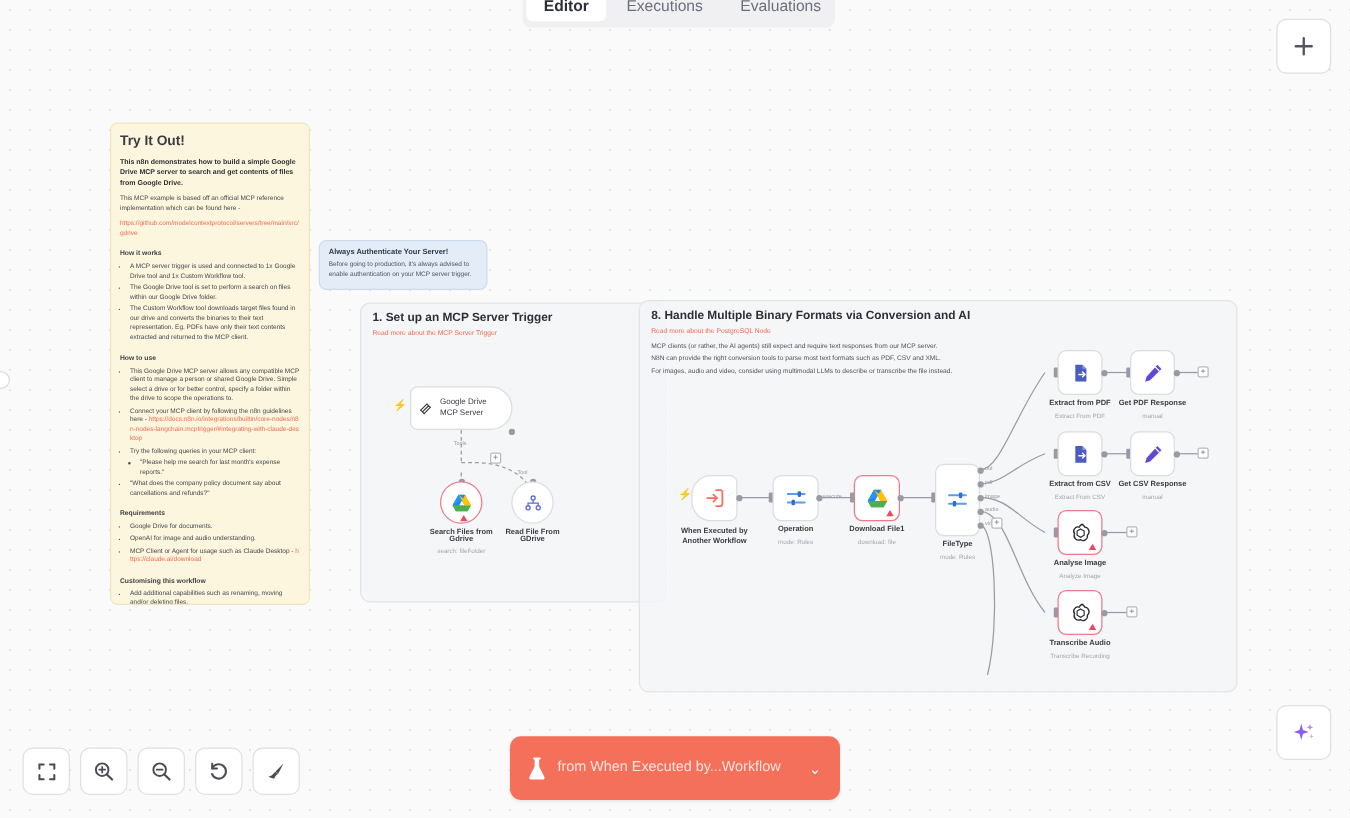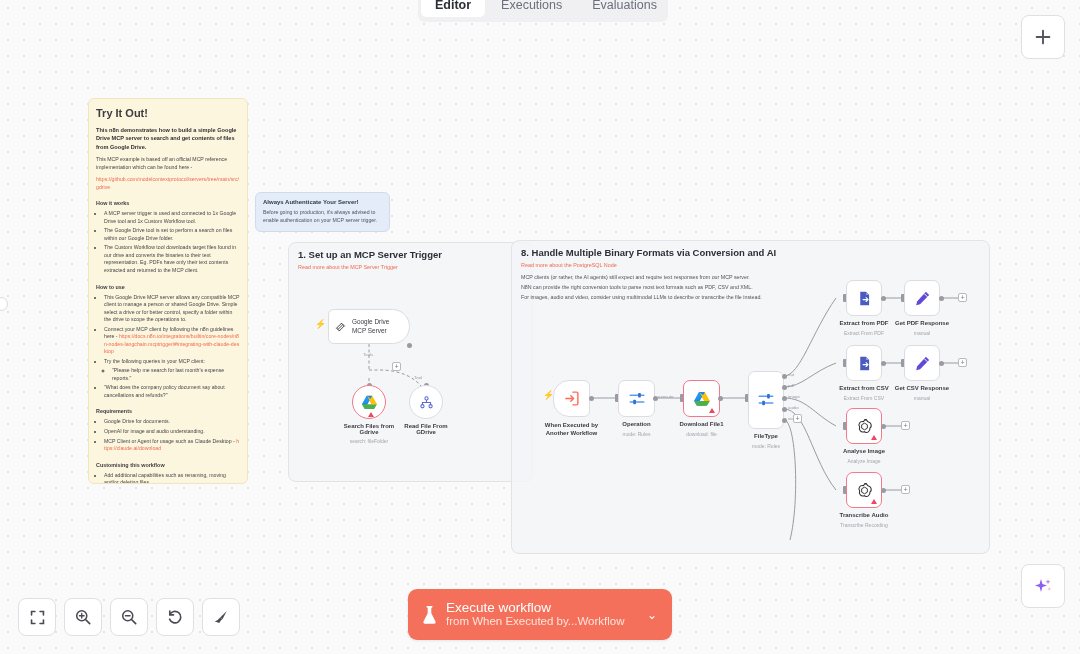--- a/index.html
+++ b/index.html
@@ -563,19 +563,18 @@
   </div>
 
   <div id="execute-workflow-button">
     <div class="flask">
       <svg width="17" height="20" viewBox="0 0 18 22">
         <path d="M7 2 H11 V9 L15.6 18.2 A1.6 1.6 0 0 1 14.2 20.5 H3.8 A1.6 1.6 0 0 1 2.4 18.2 L7 9 Z" fill="#ffffff"></path>
         <rect x="5.6" y="1" width="6.8" height="1.9" rx=".9" fill="#ffffff"></rect>
       </svg>
     </div>
     <div class="txt">
-      <div class="t1">Execute workflow</div>
       <div class="t2">from When Executed by...Workflow</div>
     </div>
     <div class="chev">⌄</div>
   </div>
 
 </div>
 
 </body></html>

